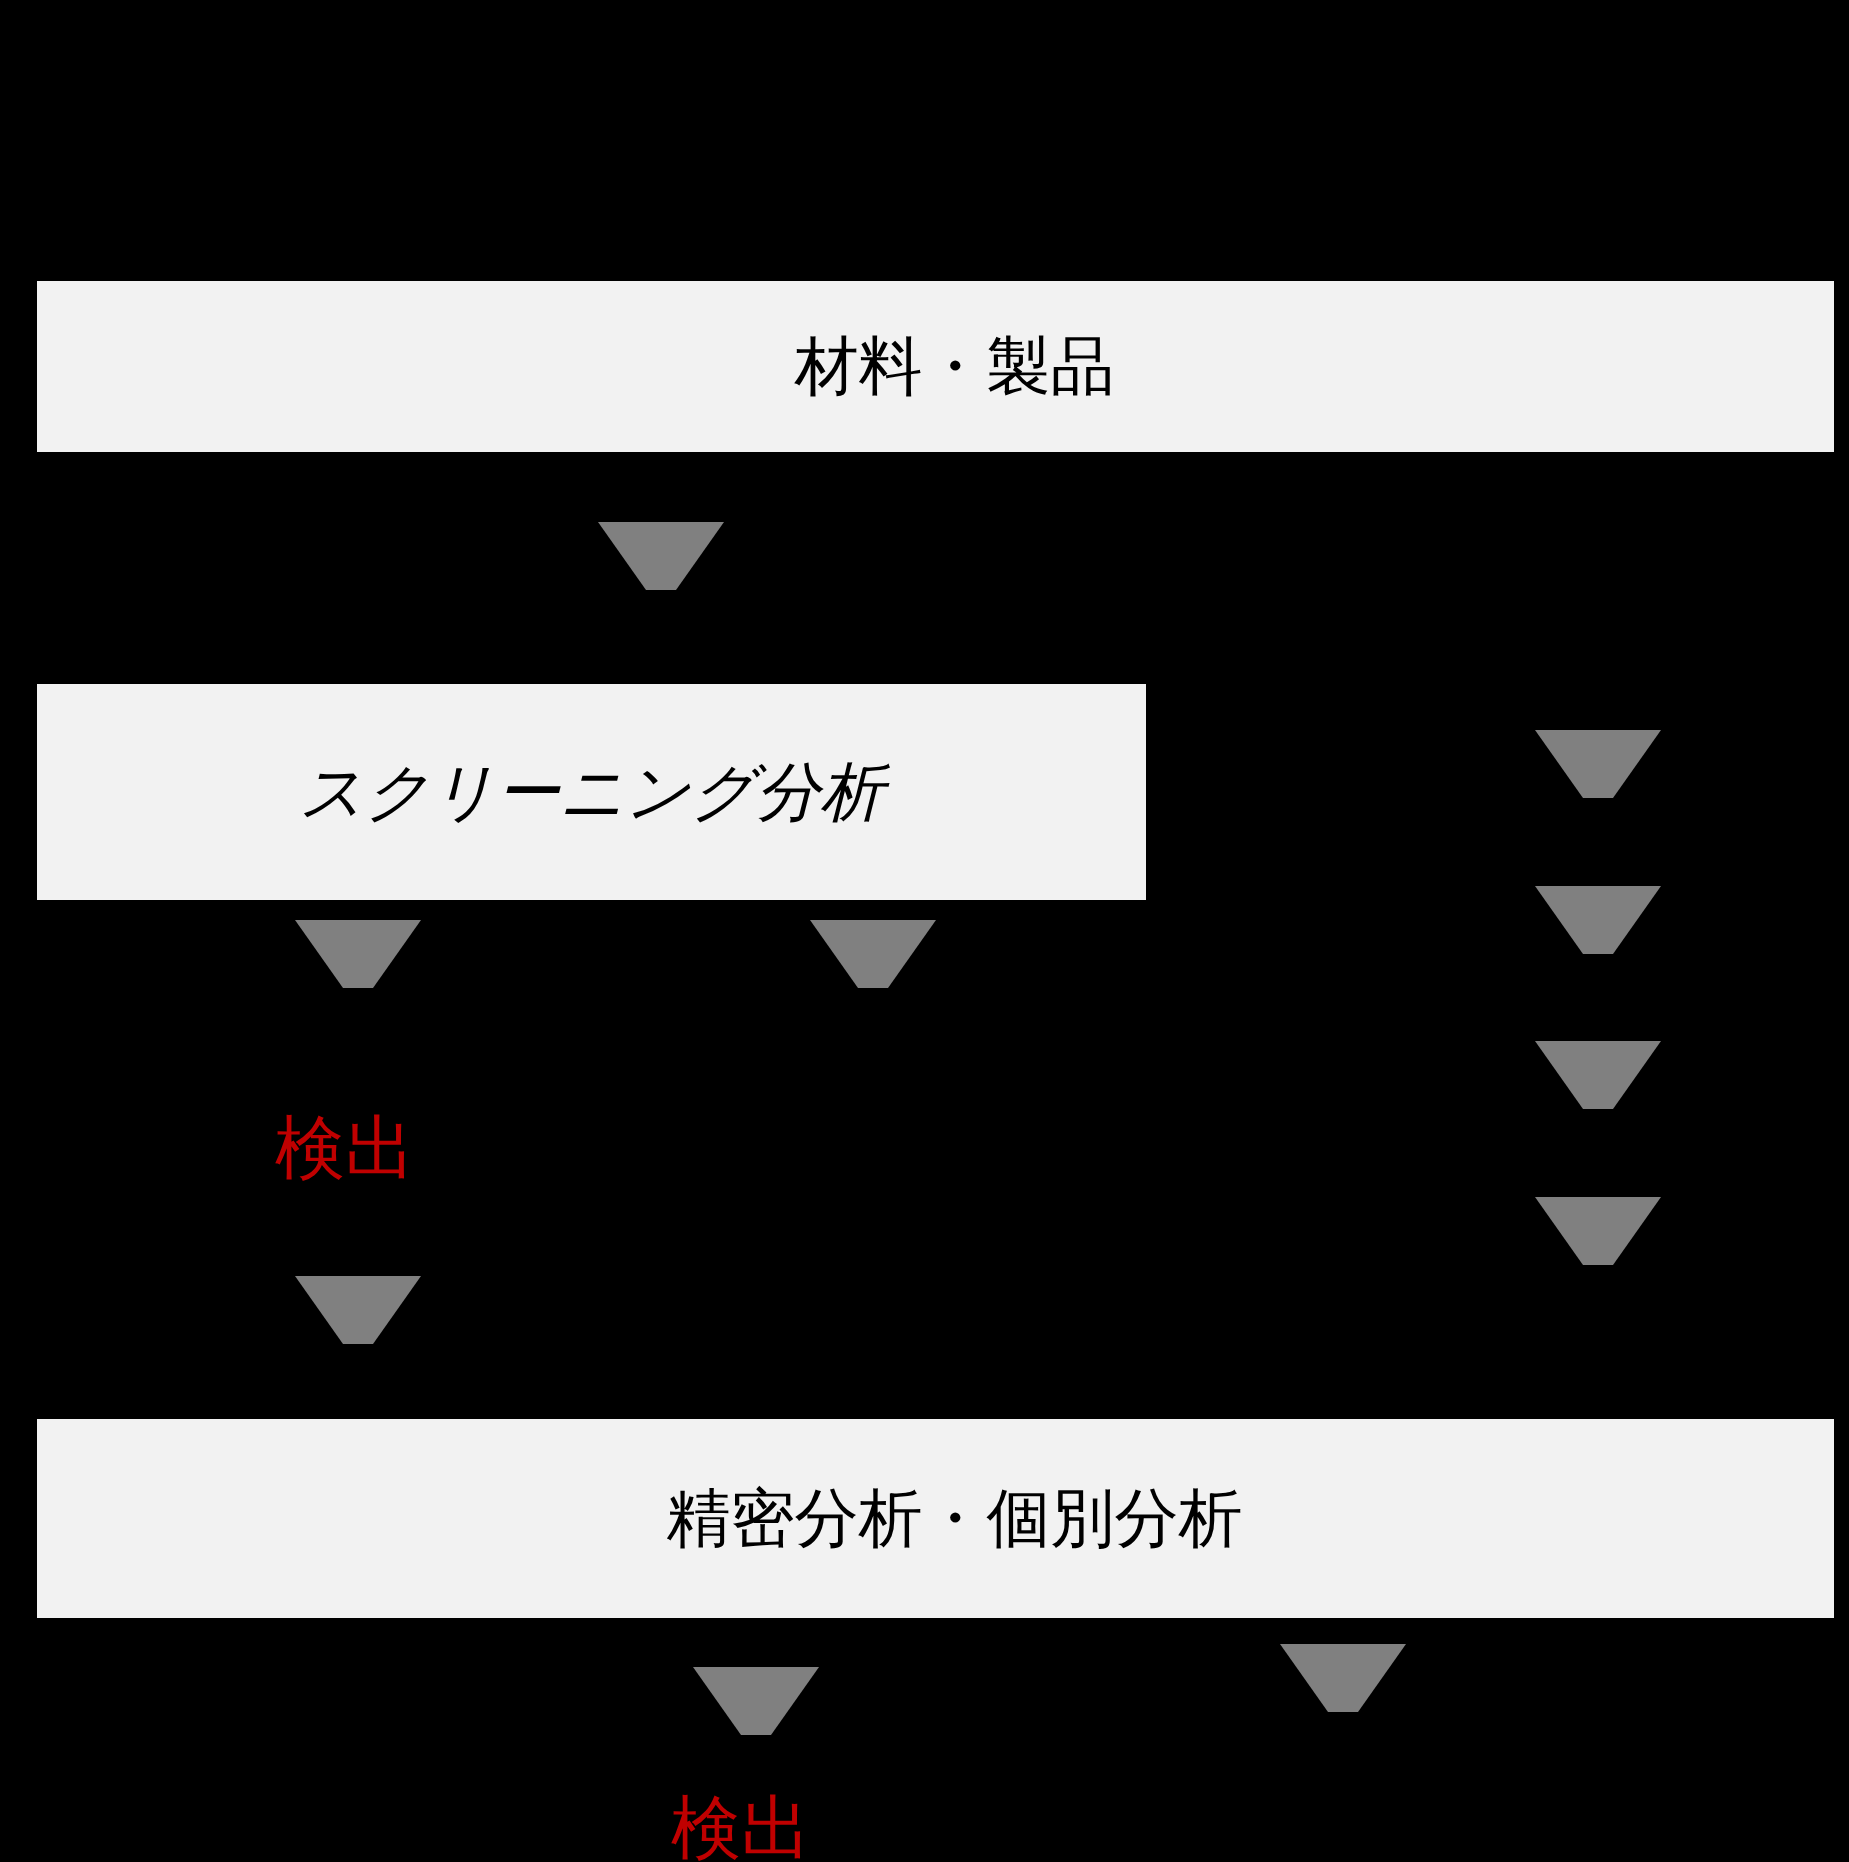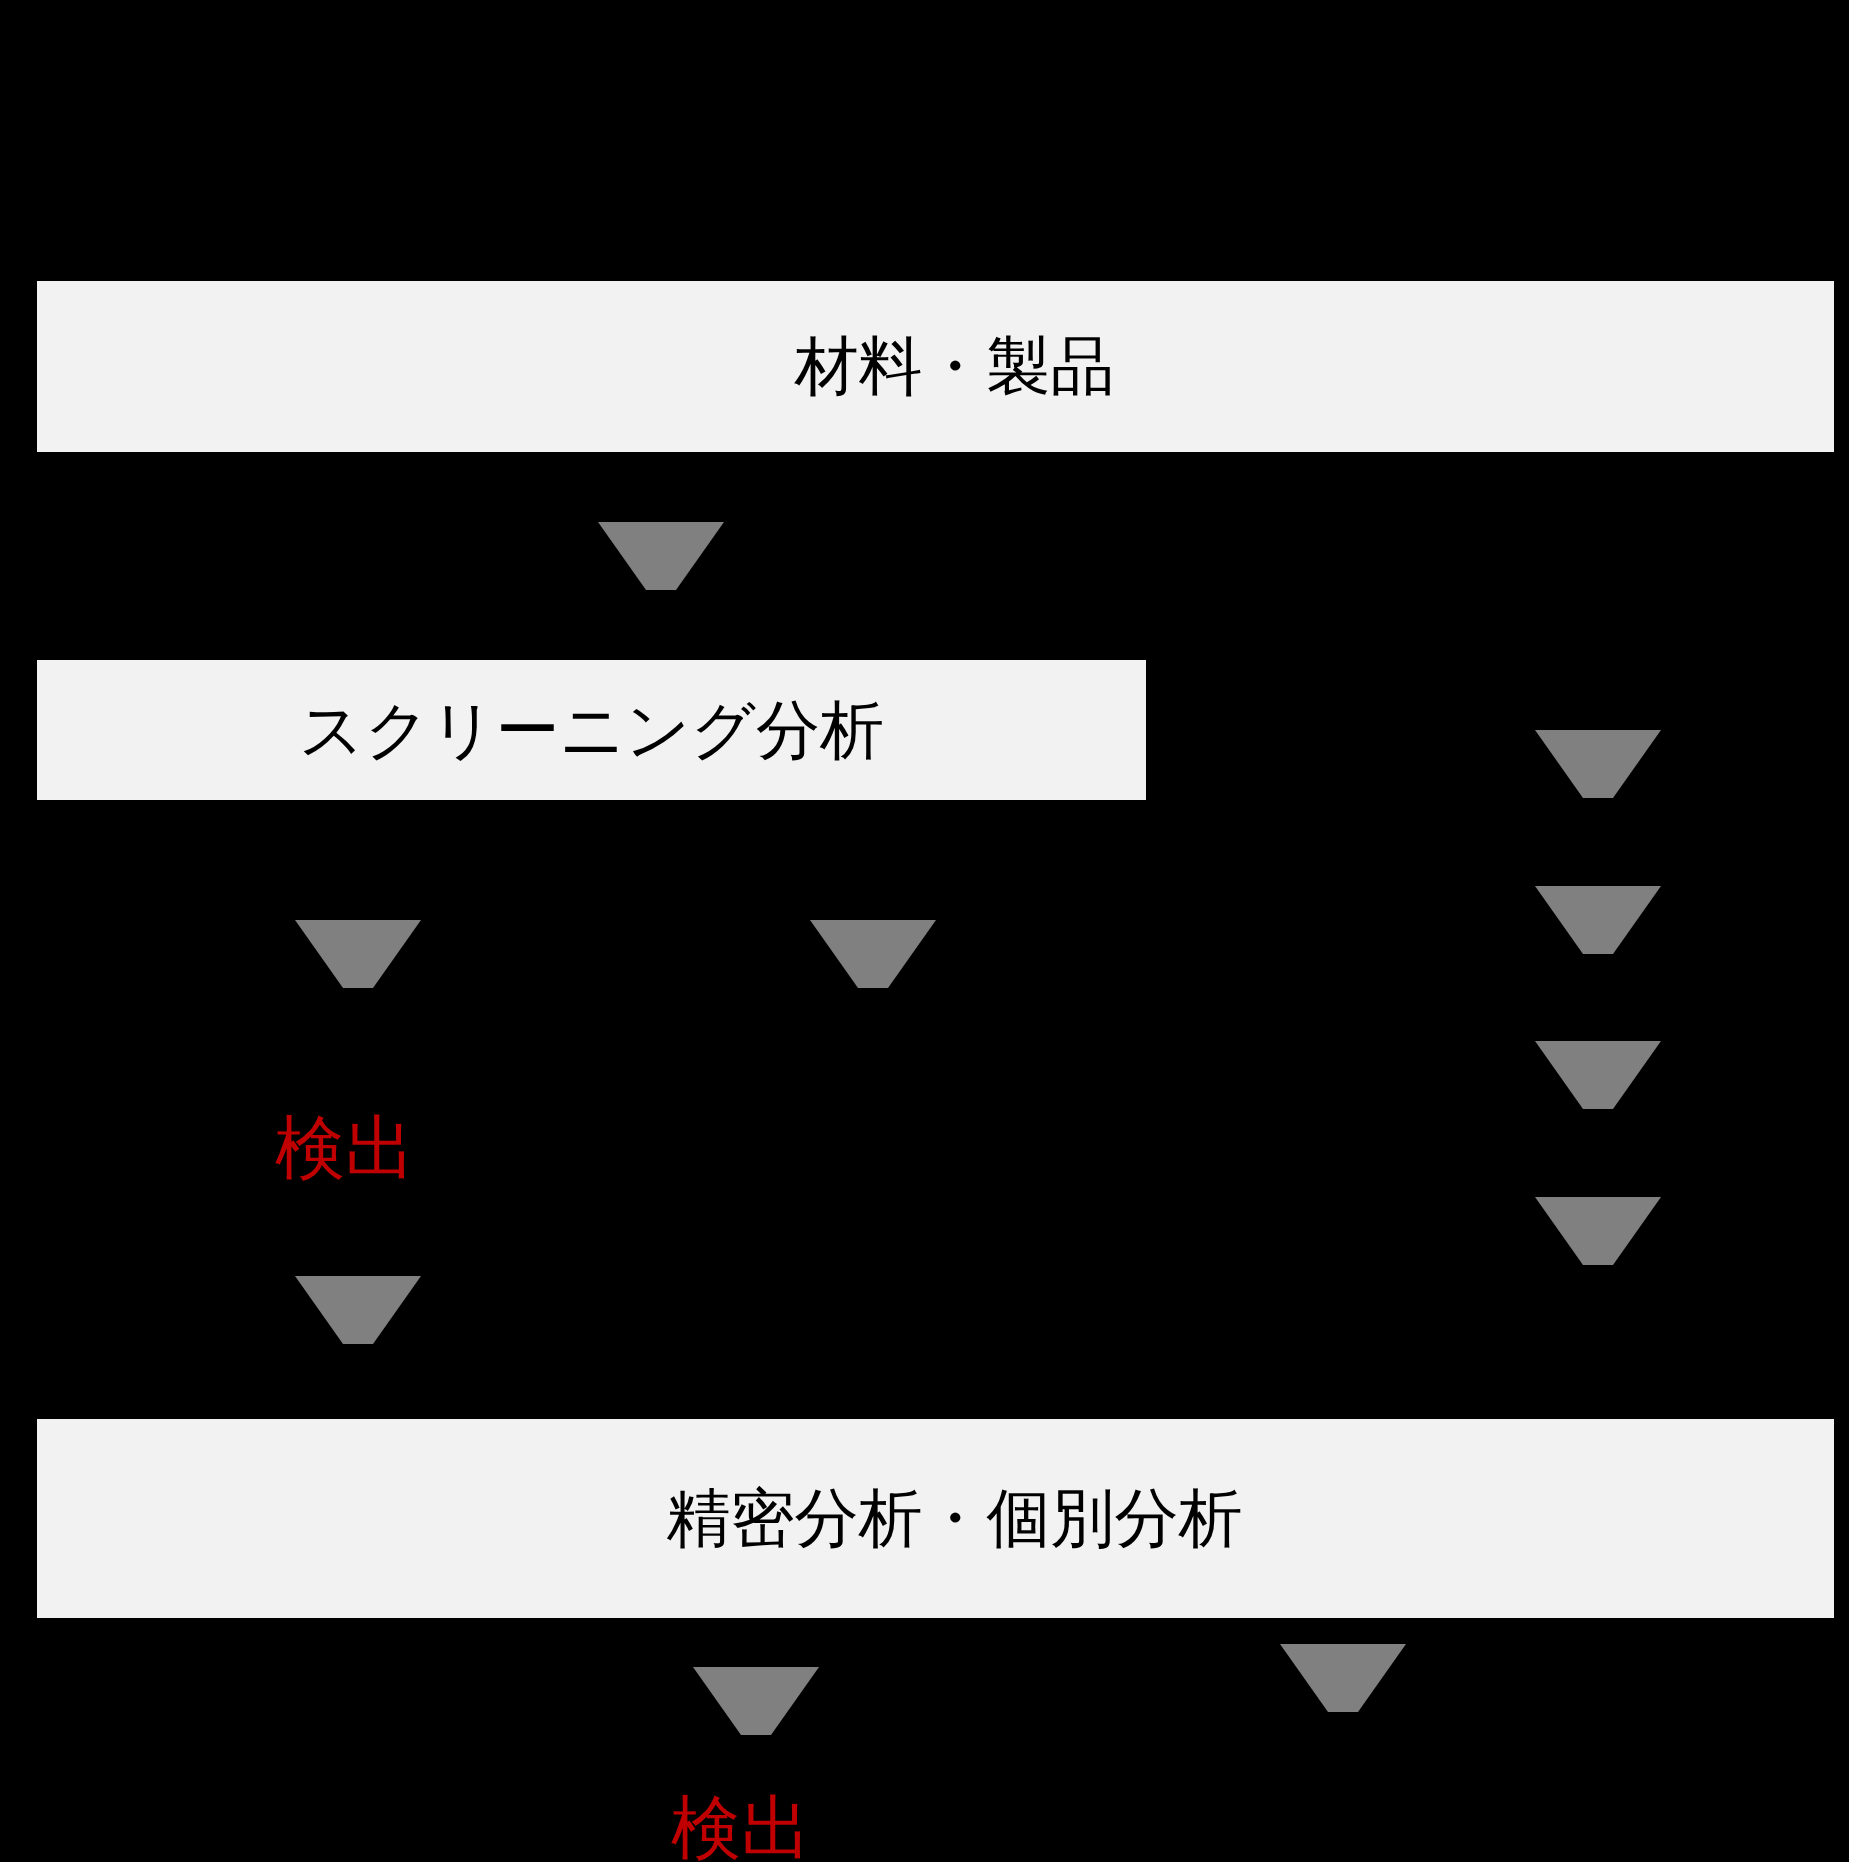--- a/index.html
+++ b/index.html
@@ -26,21 +26,21 @@
     align-items: center;
     justify-content: center;
   }
   .flow-box .box-label {
     color: var(--box-text);
     font-size: 64px;
     letter-spacing: 0px;
     white-space: nowrap;
   }
   .box-materials { left: 7px; top: 251px; width: 1835px; height: 171px; }
-  .box-screening { left: 7px; top: 630px; width: 1109px; height: 140px; }
+  .box-screening { left: 7px; top: 654px; width: 1109px; height: 216px; font-style: italic; }
   .box-precision { left: 7px; top: 1389px; width: 1835px; height: 199px; }
 
   .tri {
     position: absolute;
     width: 0;
     height: 0;
     border-left: 48px solid transparent;
     border-right: 48px solid transparent;
     border-top: 68px solid var(--arrow);
   }

